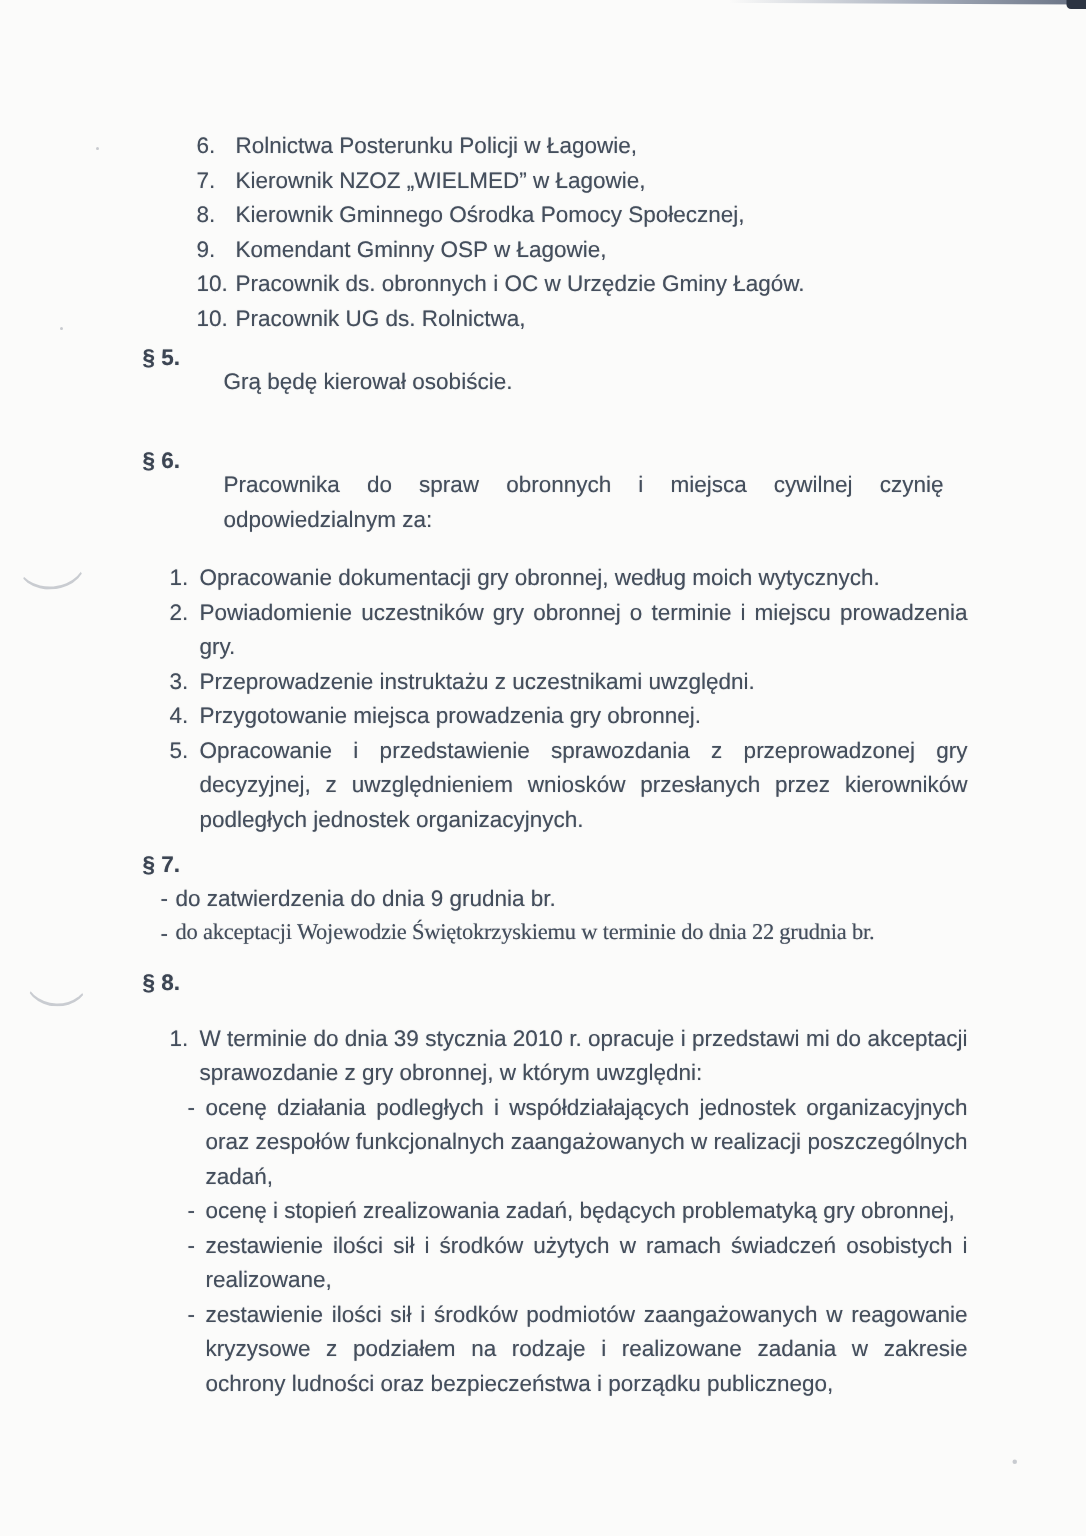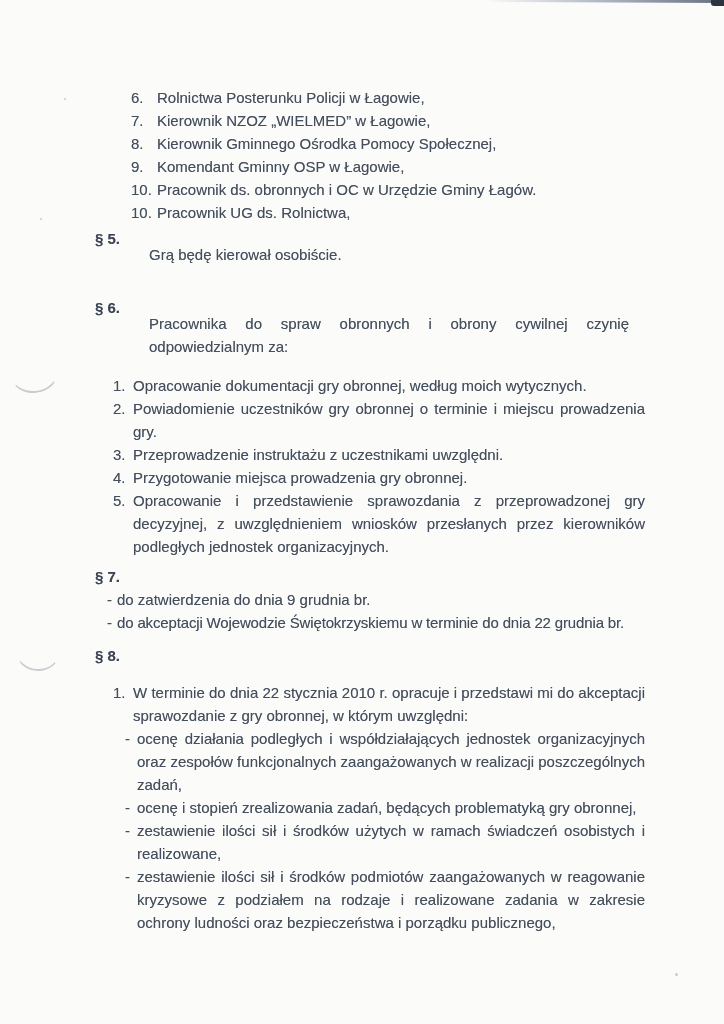--- a/index.html
+++ b/index.html
@@ -62,21 +62,21 @@
   .s5 { margin-top: 3px; }
   .s6 { margin-top: 14px; }
   .s7 { margin-top: 7px; }
   .s8 { margin-top: 10px; }
 
   .sublist { list-style: none; margin: 0 0 0 18px; padding: 0; grid-column: 1 / 3; }
   .sublist li { display: grid; grid-template-columns: 20px 1fr; }
 
   .dashlist7 { list-style: none; margin: 0 0 0 12px; padding: 0; grid-column: 1 / 3; }
   .dashlist7 li { display: grid; grid-template-columns: 10px 1fr; }
-  .nowrap { white-space: nowrap; letter-spacing: -0.15px; }
+  .nowrap { white-space: nowrap; letter-spacing: -0.15px; font-family: Liberation Serif, serif; }
 
   .item1 { margin-top: 14px; grid-column: 1 / 3; margin-left: 18px;
            display: grid; grid-template-columns: 20px 1fr; }
   .dashlist8 { list-style: none; margin: 0 0 0 30px; padding: 0; grid-column: 1 / 3; }
   .dashlist8 li { display: grid; grid-template-columns: 12px 1fr; }
 </style>
 </head>
 <body>
 
 <div class="page">
@@ -118,21 +118,21 @@
       </li>
     </ol>
 
     <section class="sec s5">
       <span class="marker">§ 5.</span>
       <p>Grą będę kierował osobiście.</p>
     </section>
 
     <section class="sec s6">
       <span class="marker">§ 6.</span>
-      <p class="just">Pracownika do spraw obronnych i obrony cywilnej czynię odpowiedzialnym za:</p>
+      <p class="just">Pracownika do spraw obronnych i miejsca cywilnej czynię odpowiedzialnym za:</p>
       <ol class="sublist">
         <li>
           <span>1.</span>
           <span>Opracowanie dokumentacji gry obronnej, według moich wytycznych.</span>
         </li>
         <li>
           <span>2.</span>
           <span class="just">Powiadomienie uczestników gry obronnej o terminie i miejscu prowadzenia gry.</span>
         </li>
         <li>
@@ -162,21 +162,21 @@
           <span class="nowrap">do akceptacji Wojewodzie Świętokrzyskiemu w terminie do dnia 22 grudnia br.</span>
         </li>
       </ul>
     </section>
 
     <section class="sec s8">
       <span class="marker">§ 8.</span>
 
       <div class="item1">
         <span>1.</span>
-        <span class="just">W terminie do dnia 22 stycznia 2010 r. opracuje i przedstawi mi do akceptacji sprawozdanie z gry obronnej, w którym uwzględni:</span>
+        <span class="just">W terminie do dnia 39 stycznia 2010 r. opracuje i przedstawi mi do akceptacji sprawozdanie z gry obronnej, w którym uwzględni:</span>
       </div>
 
       <ul class="dashlist8">
         <li>
           <span>-</span>
           <span class="just">ocenę działania podległych i współdziałających jednostek organizacyjnych oraz zespołów funkcjonalnych zaangażowanych w realizacji poszczególnych zadań,</span>
         </li>
         <li>
           <span>-</span>
           <span class="just">ocenę i stopień zrealizowania zadań, będących problematyką gry obronnej,</span>

